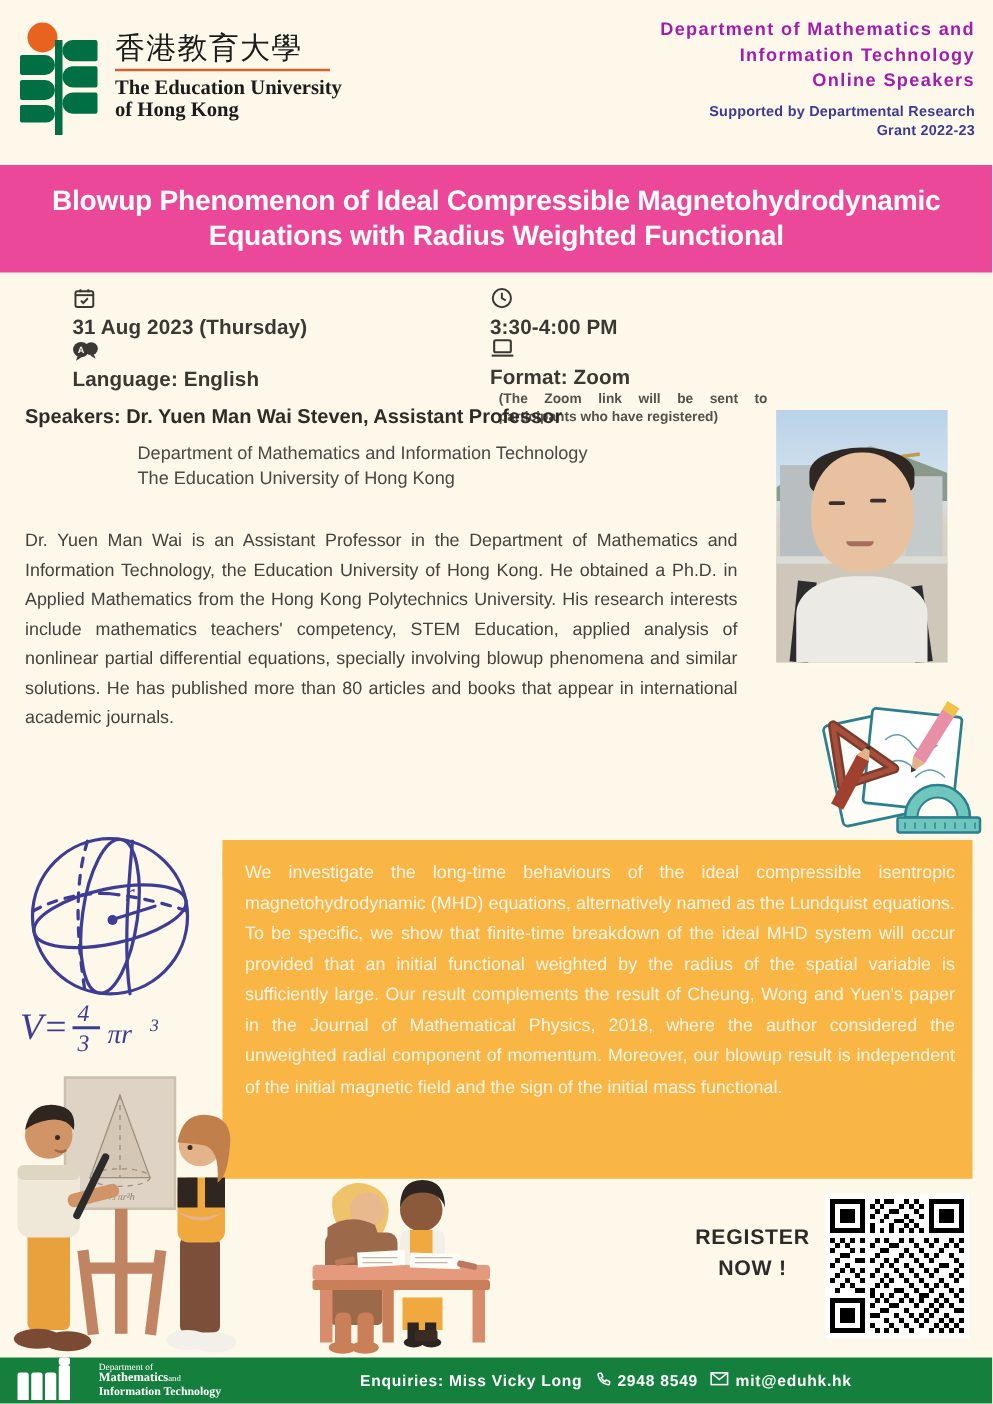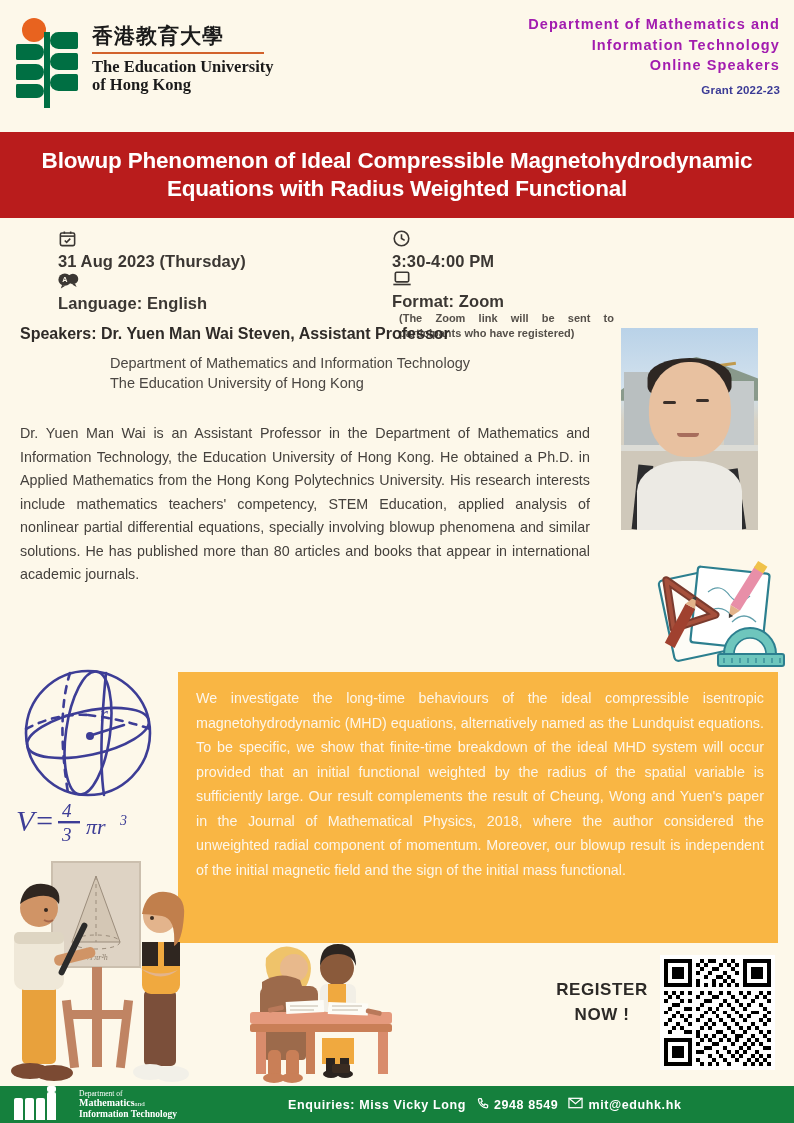--- a/index.html
+++ b/index.html
@@ -20,30 +20,30 @@
   .logo-sun{position:absolute;left:8px;top:0;width:24px;height:24px;border-radius:50%;background:#e8631f;}
   .lf{position:absolute;background:#006f43;}
   .lf.l1{left:2px;top:26px;width:28px;height:16px;border-radius:2px 10px 10px 2px;}
   .lf.l2{left:2px;top:46px;width:28px;height:16px;border-radius:2px 10px 10px 2px;}
   .lf.l3{left:2px;top:66px;width:28px;height:14px;border-radius:2px 10px 10px 2px;}
   .lf.r1{left:36px;top:14px;width:28px;height:17px;border-radius:10px 2px 2px 10px;}
   .lf.r2{left:36px;top:35px;width:28px;height:17px;border-radius:10px 2px 2px 10px;}
   .lf.r3{left:36px;top:56px;width:28px;height:17px;border-radius:10px 2px 2px 10px;}
   .lf.stem{left:30px;top:14px;width:6px;height:76px;border-radius:0;}
   .logo-text{margin-left:14px;padding-top:8px;}
-  .logo-cn{font-family:"DejaVu Sans", sans-serif;font-size:21px;font-weight:700;color:#1b1b1b;letter-spacing:1px;line-height:1;}
+  .logo-cn{font-family:"DejaVu Sans", sans-serif;font-size:24px;font-weight:400;color:#1b1b1b;letter-spacing:1px;line-height:1;}
   .logo-rule{height:2px;background:#d2622c;margin:5px 0 4px 0;width:172px;}
   .logo-en{font-family:"Liberation Serif", serif;font-size:16.5px;font-weight:700;color:#1b1b1b;line-height:1.12;}
 
   .dept-block{position:absolute;right:14px;top:14px;text-align:right;}
   .dept-title{color:#a21caf;font-size:14.5px;font-weight:700;line-height:1.42;letter-spacing:1.1px;}
   .dept-sub{color:#3b3b96;font-size:11.5px;font-weight:700;line-height:1.3;letter-spacing:0.2px;margin-top:7px;}
 
   
-  .title-banner{position:absolute;left:0;top:132px;width:794px;height:86px;background:#b91c1c;display:flex;align-items:center;justify-content:center;}
+  .title-banner{position:absolute;left:0;top:132px;width:794px;height:86px;background:#ec4899;display:flex;align-items:center;justify-content:center;}
   .title-banner h1{
     margin:0;color:#ffffff;text-align:center;font-size:22.5px;font-weight:700;line-height:1.25;
     letter-spacing:-0.2px;padding:0 14px;
   }
 
   
   .meta{position:absolute;left:0;top:222px;width:794px;height:90px;}
   .meta-item{position:absolute;display:flex;align-items:flex-start;flex-direction:column;}
   .meta-item .ico{flex:0 0 auto;margin-right:9px;margin-top:1px;}
   .meta-text{font-size:16.5px;font-weight:700;color:#3b3733;letter-spacing:0.1px;}
@@ -159,20 +159,21 @@
       </div>
     </div>
 
     <div class="dept-block">
       <div class="dept-title">
         <div>Department of Mathematics and</div>
         <div>Information Technology</div>
         <div>Online Speakers</div>
       </div>
       <div class="dept-sub">
+        <div>Supported by Departmental Research</div>
         <div>Grant 2022-23</div>
       </div>
     </div>
   </div>
 
   <div class="title-banner">
     <h1>Blowup Phenomenon of Ideal Compressible Magnetohydrodynamic Equations with Radius Weighted Functional</h1>
   </div>
 
   <div class="meta">

